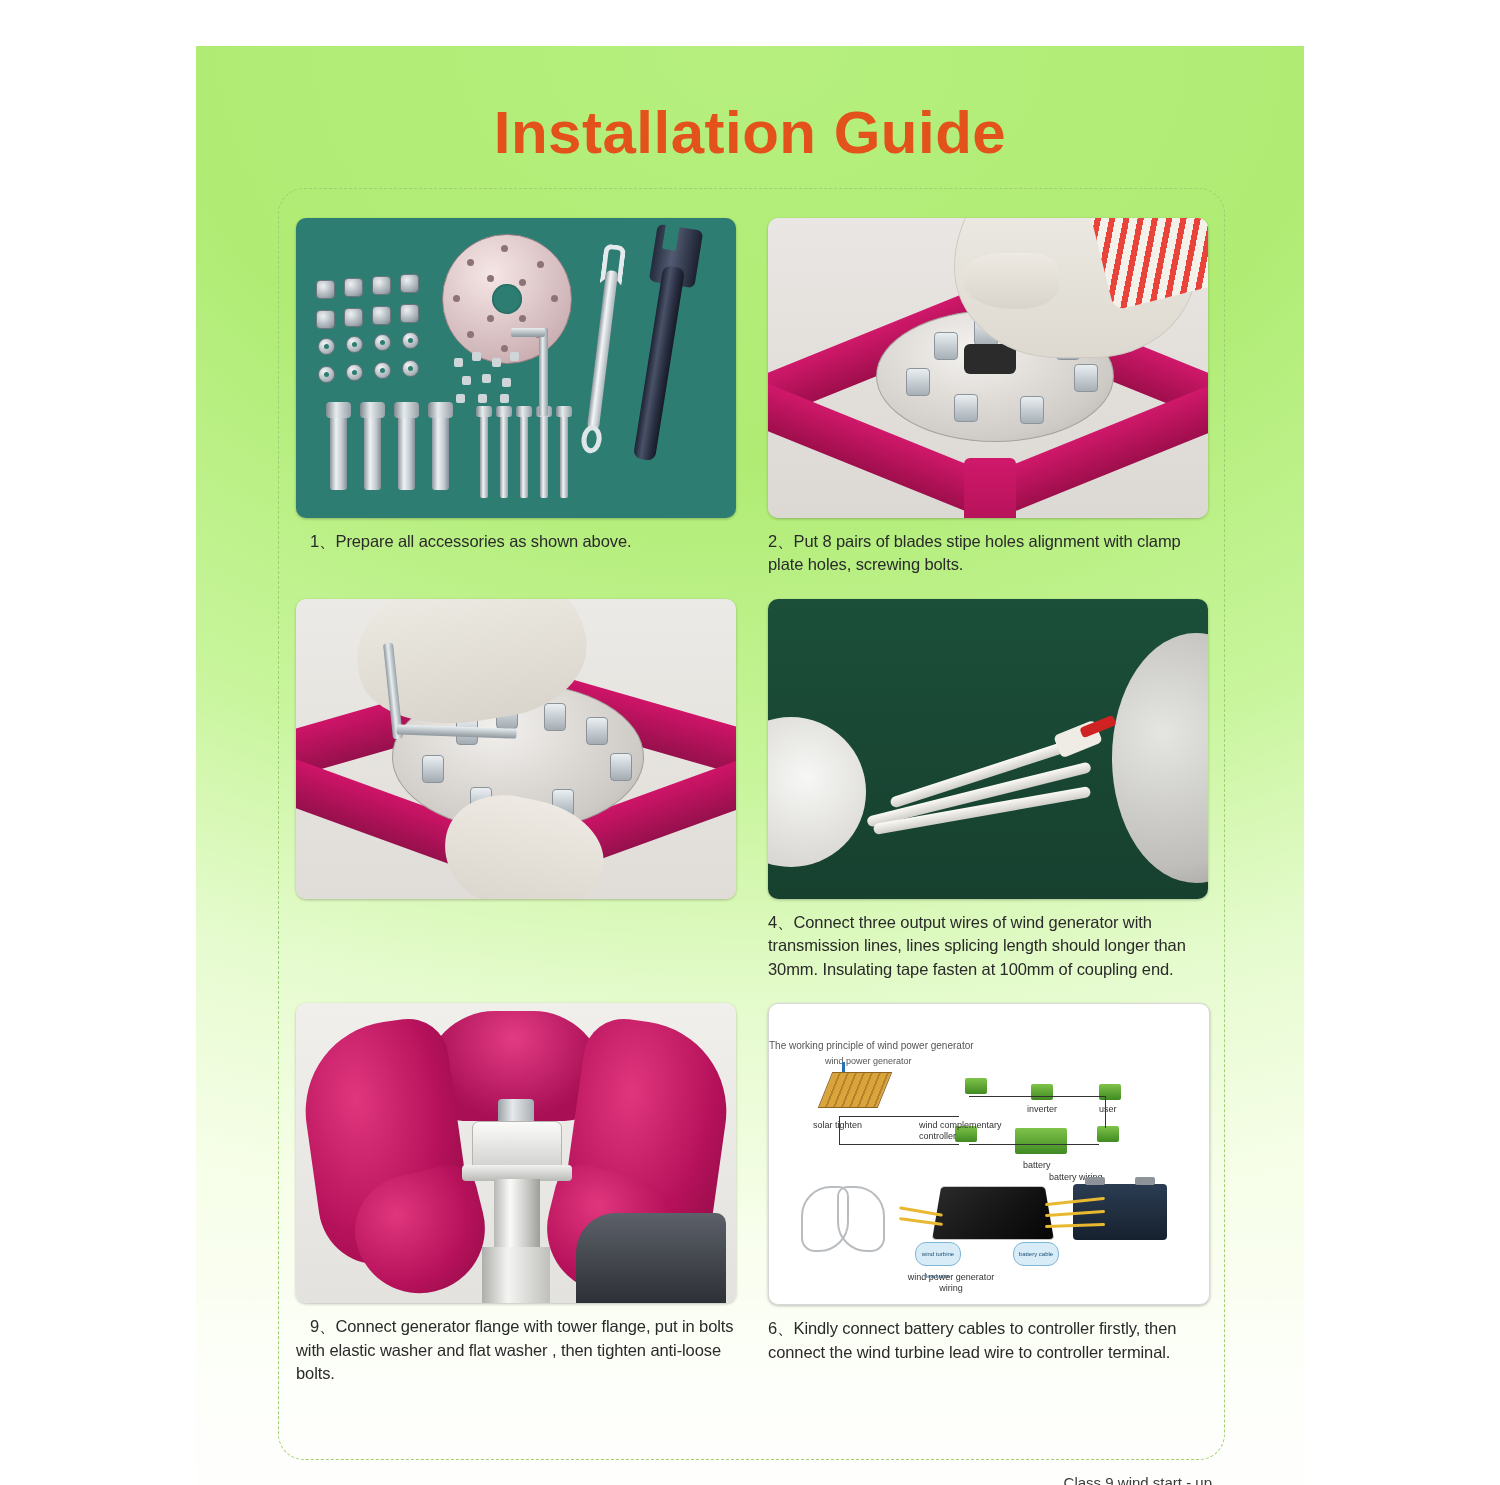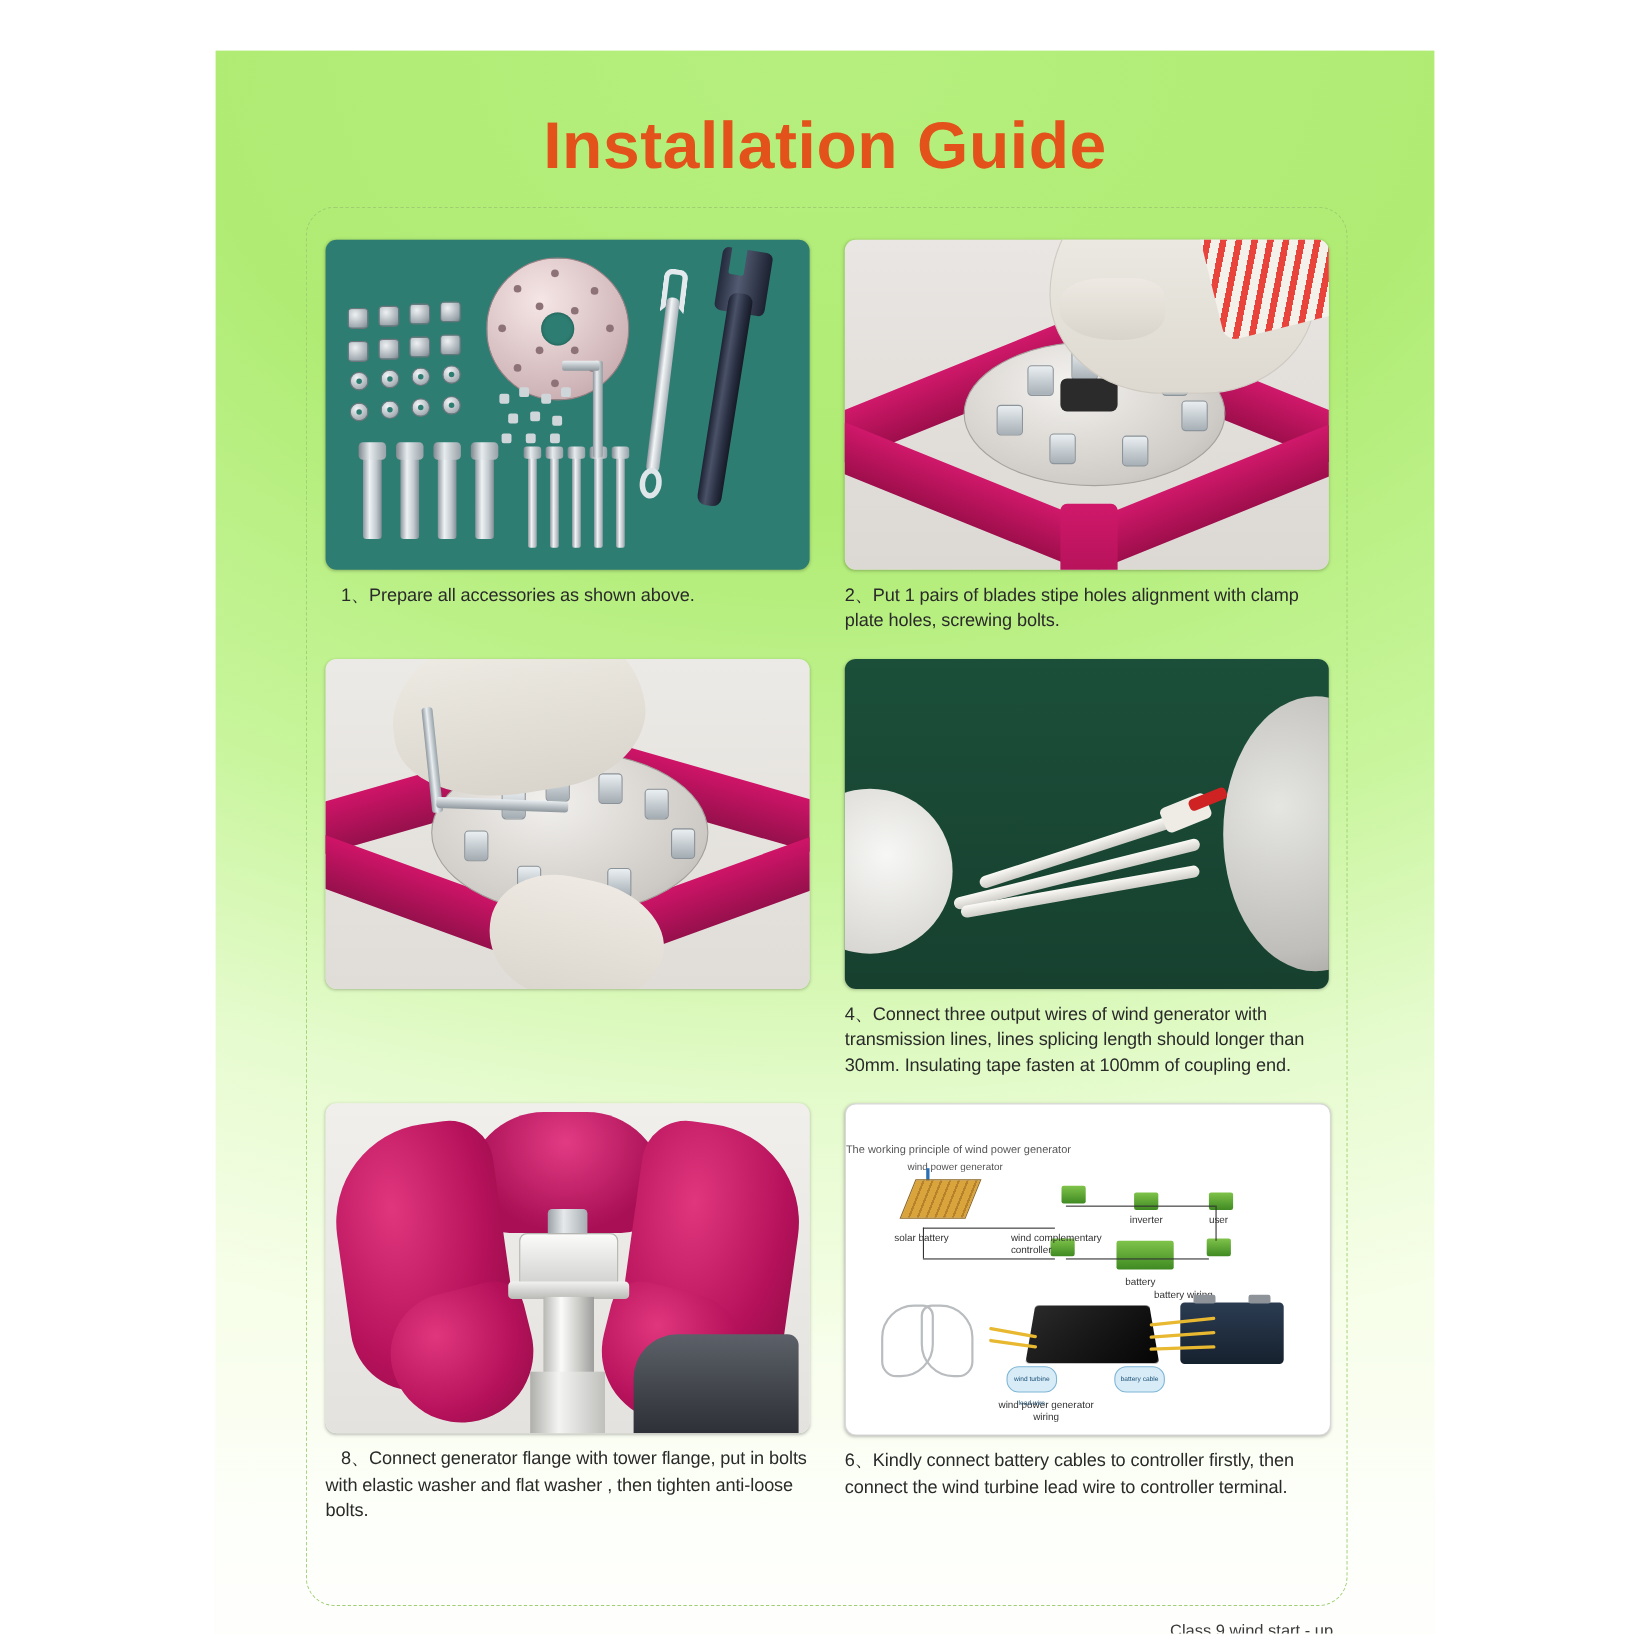--- a/index.html
+++ b/index.html
@@ -594,21 +594,21 @@
             <div class="bolt" style="left:206px;top:100px"></div>
             <div class="bolt" style="left:250px;top:102px"></div>
             <div class="bolt" style="left:288px;top:114px"></div>
             <div class="bolt" style="left:306px;top:146px"></div>
             <div class="bolt" style="left:186px;top:176px"></div>
             <div class="bolt" style="left:252px;top:178px"></div>
             <div class="hub"></div>
             <div class="hand"></div>
             <div class="cuff"></div>
           </div>
-          <div class="caption">2、Put 1 pairs of blades stipe holes alignment with clamp plate holes, screwing bolts.</div>
+          <div class="caption">2、Put 8 pairs of blades stipe holes alignment with clamp plate holes, screwing bolts.</div>
         </div>
 
       </div>
 
       <div class="row">
 
         <div class="cell">
           <div class="photo h2 p3">
             <div class="blade b1"></div>
             <div class="blade b2"></div>
@@ -654,21 +654,21 @@
             <div class="lobe lobeR"></div>
             <div class="lobe lobeBL"></div>
             <div class="lobe lobeBR"></div>
             <div class="shaft"></div>
             <div class="body"></div>
             <div class="flange"></div>
             <div class="tower"></div>
             <div class="tower2"></div>
             <div class="darkhand"></div>
           </div>
-          <div class="caption indent">8、Connect generator flange with tower flange, put in bolts with elastic washer and flat washer , then tighten anti-loose bolts.</div>
+          <div class="caption indent">9、Connect generator flange with tower flange, put in bolts with elastic washer and flat washer , then tighten anti-loose bolts.</div>
         </div>
 
         <div class="cell">
           <div class="photo h3 p6">
             <div class="wp-sub">The working principle of wind power generator</div>
             <div class="wp-sub2">wind power generator</div>
 
             <div class="smallwind">
               <span style="transform:rotate(0deg)"></span>
               <span style="transform:rotate(120deg)"></span>
@@ -684,21 +684,21 @@
             <div class="greenbox" style="left:246px;top:124px;width:52px;height:26px"></div>
             <div class="greenbox" style="left:328px;top:122px"></div>
 
             <div class="line" style="left:70px;top:112px;width:120px"></div>
             <div class="line" style="left:70px;top:140px;width:120px"></div>
             <div class="vline" style="left:70px;top:112px;height:28px"></div>
             <div class="line" style="left:200px;top:92px;width:136px"></div>
             <div class="line" style="left:200px;top:140px;width:130px"></div>
             <div class="vline" style="left:336px;top:92px;height:32px"></div>
 
-            <div class="lbl" style="left:44px;top:116px">solar battery</div>
+            <div class="lbl" style="left:44px;top:116px">solar tighten</div>
             <div class="lbl" style="left:150px;top:116px;width:96px;white-space:normal;line-height:1.2">wind complementary controller</div>
             <div class="lbl" style="left:258px;top:100px">inverter</div>
             <div class="lbl" style="left:330px;top:100px">user</div>
             <div class="lbl" style="left:254px;top:156px">battery</div>
             <div class="lbl" style="left:280px;top:168px">battery wiring</div>
             <div class="lbl" style="left:136px;top:268px;width:92px;white-space:normal;line-height:1.2;text-align:center">wind power generator wiring</div>
 
             <div class="turbine">
               <div class="tl"></div>
               <div class="tl2"></div>

